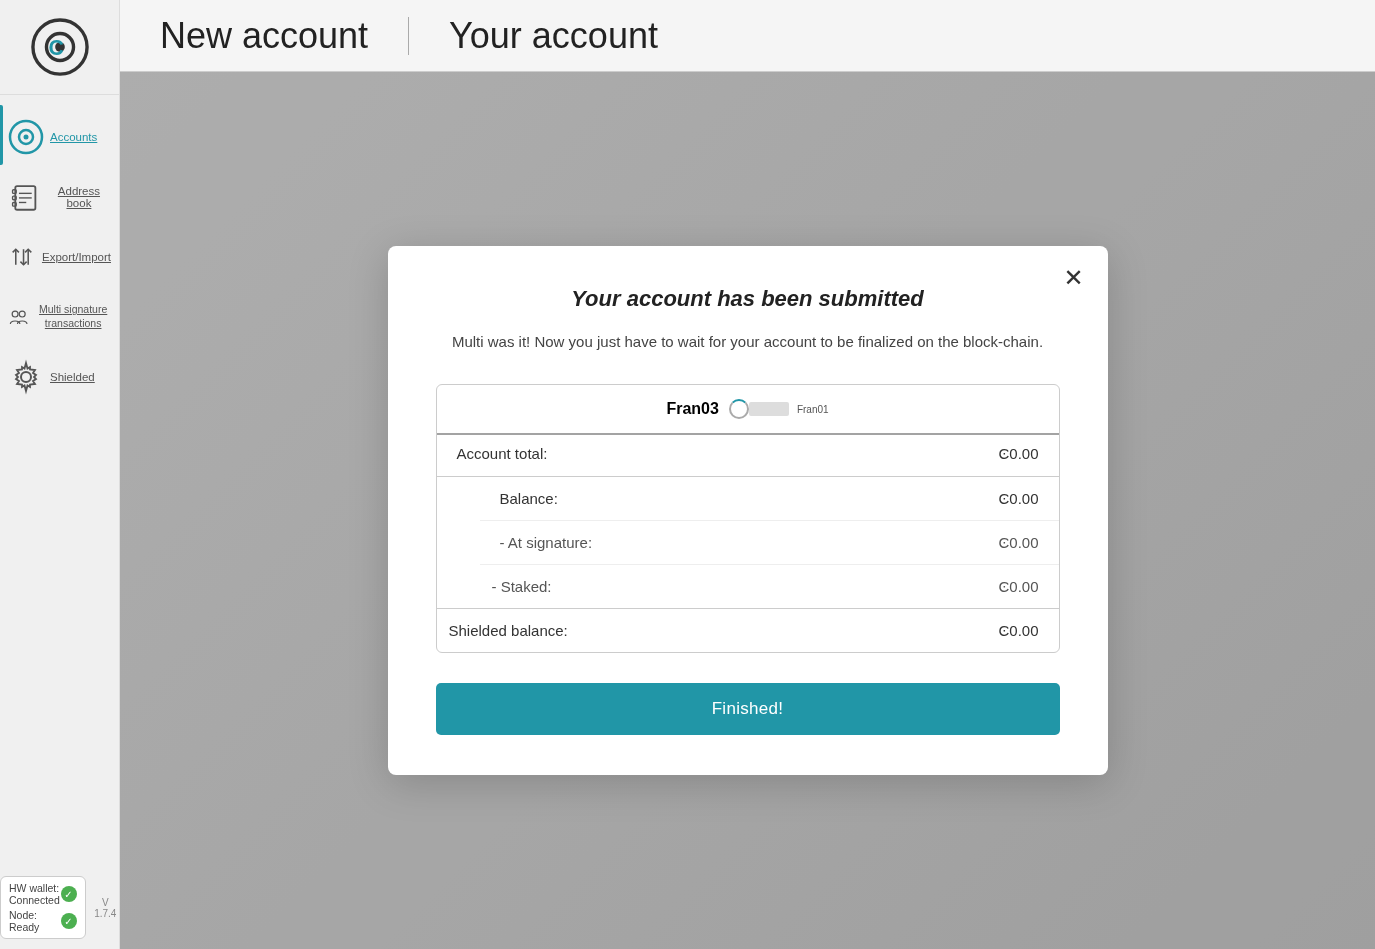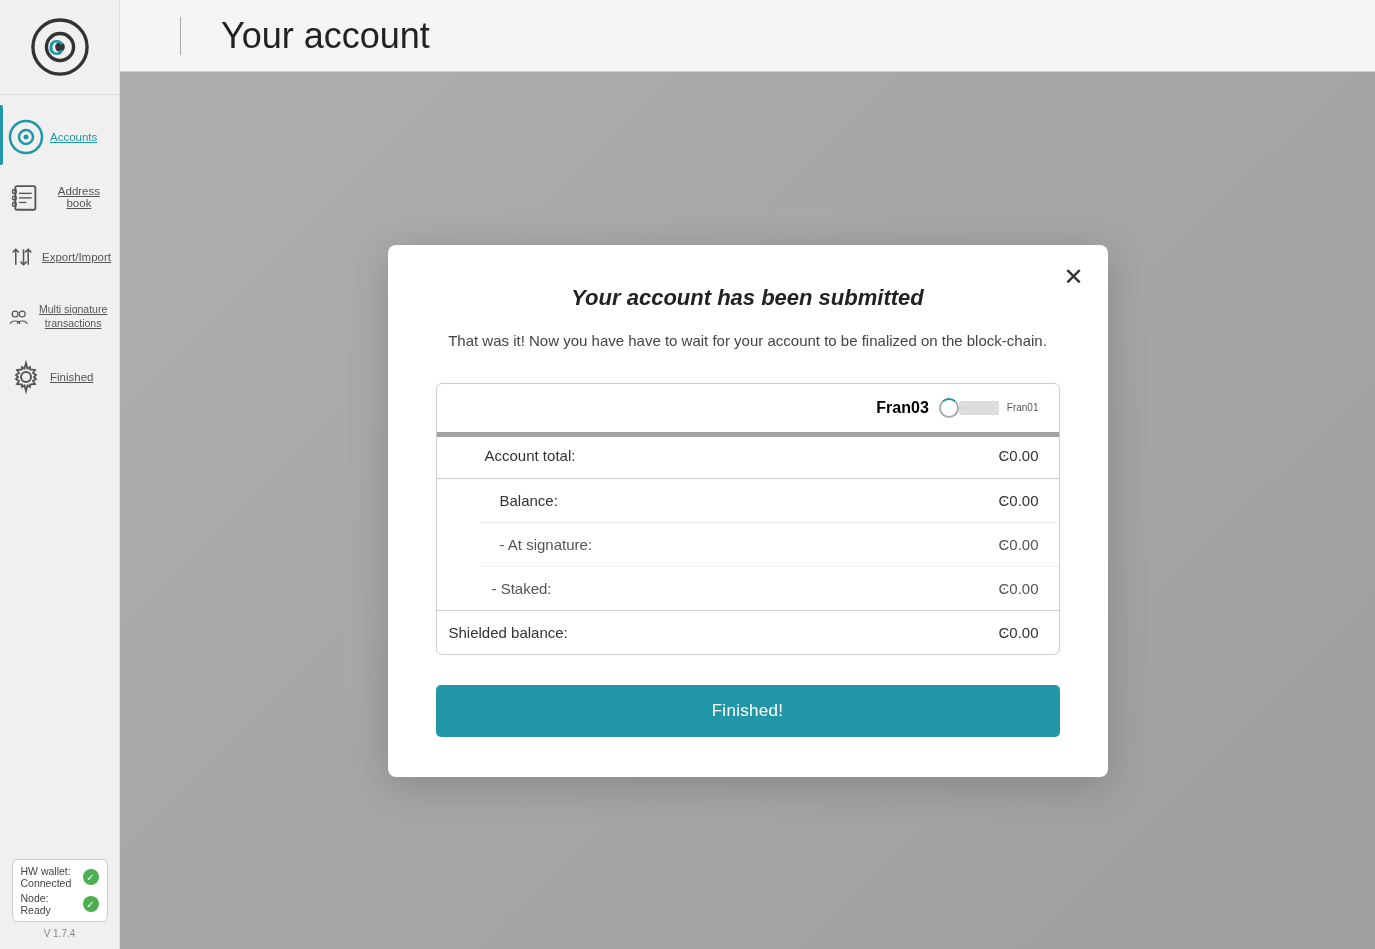--- a/index.html
+++ b/index.html
@@ -54,21 +54,21 @@
       width: 3px;
       background: #2196a7;
       border-radius: 0 2px 2px 0;
     }
     .sidebar-item svg { width: 36px; height: 36px; }
     .sidebar-item .label { font-size: 11.5px; }
     .sidebar-bottom {
       padding-bottom: 10px;
       width: 100%;
       display: flex;
-      flex-direction: column;
+      flex-direction: row;
       align-items: center;
       gap: 6px;
     }
     .status-box {
       background: #fff;
       border: 1px solid #ccc;
       border-radius: 6px;
       padding: 5px 8px;
       font-size: 10.5px;
       width: 96px;
@@ -183,22 +183,22 @@
     .account-card {
       border: 1px solid #ccc;
       border-radius: 6px;
       overflow: hidden;
       margin-bottom: 30px;
     }
     .account-card-header {
       padding: 14px 20px;
       display: flex;
       align-items: center;
-      justify-content: flex-end;
-      border-bottom: 5px solid #a3a3a3;
+      justify-content: center;
+      border-bottom: 2px solid #a3a3a3;
     }
     .account-name-row {
       display: flex;
       align-items: center;
       gap: 10px;
       font-weight: 700;
       font-size: 16px;
     }
     .spinner-icon {
       width: 20px;
@@ -222,21 +222,20 @@
       background: #ddd;
       border-radius: 2px;
     }
     .account-total-row {
       display: flex;
       align-items: center;
       justify-content: space-between;
       padding: 10px 20px 14px 20px;
       font-size: 15px;
       color: #333;
-      margin-left: 28px;
     }
     .account-card-body { padding: 0; margin-left: 43px; }
     .account-row {
       display: flex;
       justify-content: space-between;
       padding: 13px 20px;
       font-size: 15px;
       color: #333;
       border-bottom: 1px solid #eee;
     }
@@ -319,21 +318,21 @@
         <path d="M16 30 C16 23 32 23 32 30" stroke="#555" stroke-width="2" fill="none"></path>
       </svg>
       <span class="label" style="font-size:10.5px; line-height:1.3;">Multi signature transactions</span>
     </div>
 
     <div class="sidebar-item">
       <svg viewBox="0 0 36 36" fill="none" xmlns="http://www.w3.org/2000/svg">
         <circle cx="18" cy="18" r="5" stroke="#555" stroke-width="2" fill="none"></circle>
         <path d="M18 4 L19.5 9.5 L22 8 L22 10.5 L27 11 L25 14 L28 16 L26 18 L28 20 L25 22 L27 25 L22 25.5 L22 28 L19.5 26.5 L18 32 L16.5 26.5 L14 28 L14 25.5 L9 25 L11 22 L8 20 L10 18 L8 16 L11 14 L9 11 L14 10.5 L14 8 L16.5 9.5 Z" stroke="#555" stroke-width="1.8" fill="none"></path>
       </svg>
-      <span class="label">Finished</span>
+      <span class="label">Shielded</span>
     </div>
   </div>
 
   <div class="sidebar-bottom">
     <div class="status-box">
       <div class="status-row">
         <span style="color:#444;">
           <span>HW wallet:</span><br>
           <span>Connected</span>
         </span>
@@ -348,37 +347,38 @@
       </div>
     </div>
     <span class="version-text">V 1.7.4</span>
   </div>
 </div>
 
 <div class="main">
 
   <div class="topbar">
     <div class="topbar-title">
+      <span>New account</span>
       <div class="topbar-divider"></div>
       <span>Your account</span>
     </div>
   </div>
 
   <div class="bg-content">
 
     <div class="modal-overlay">
       <div class="modal">
         
         <button class="modal-close">✕</button>
 
         
         <div class="modal-title">Your account has been submitted</div>
 
         
-        <div class="modal-desc">That was it! Now you have have to wait for your account to be finalized on the block-chain.</div>
+        <div class="modal-desc">Multi was it! Now you just have to wait for your account to be finalized on the block-chain.</div>
 
         
         <div class="account-card">
 
           <div class="account-card-header">
             <div class="account-name-row">
               <span>Fran03</span>
               <div class="spinner-icon"></div>
             </div>
             <div class="account-badge">

